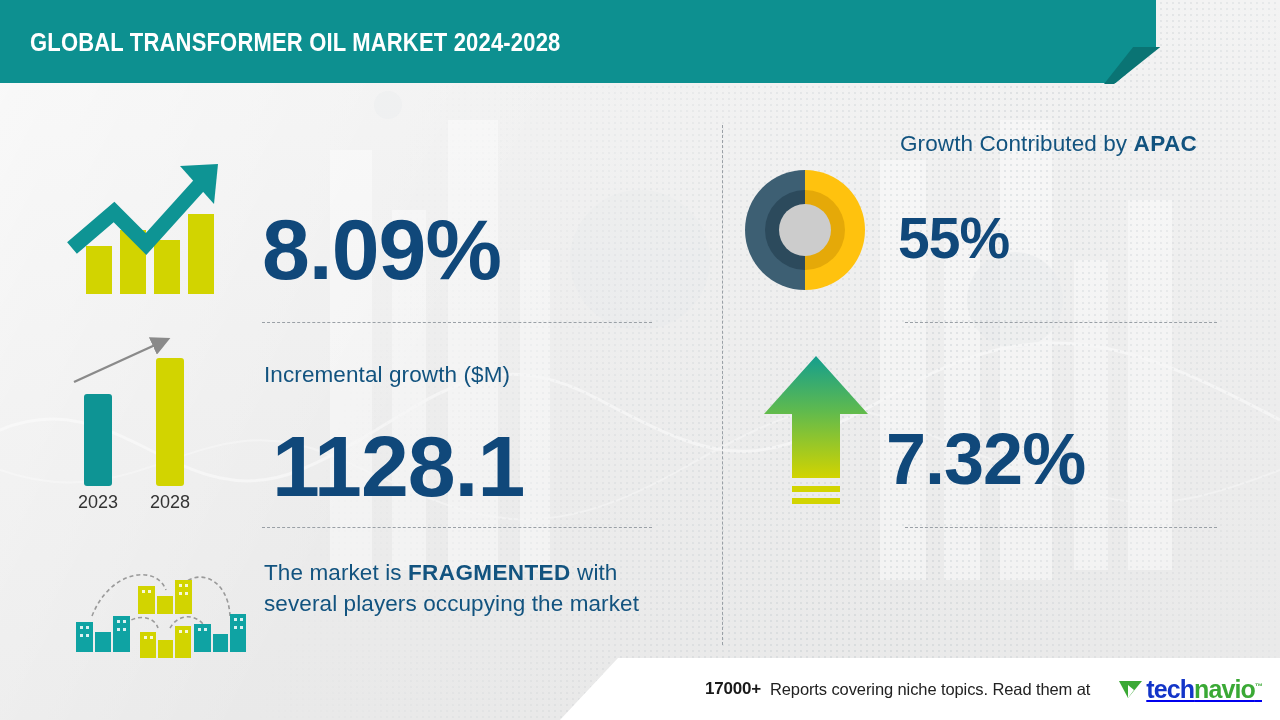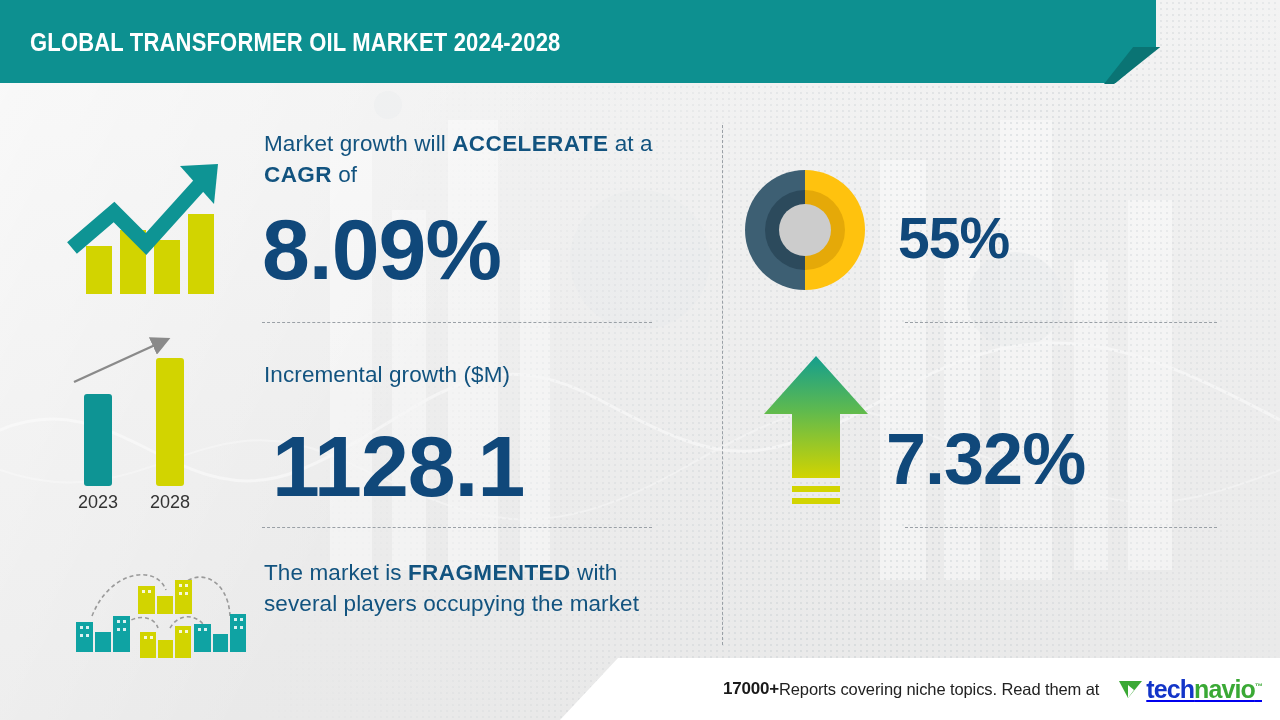--- a/index.html
+++ b/index.html
@@ -116,21 +116,21 @@
     z-index:8;
   }
   #footer-band {
     position:absolute; right:0; bottom:0; width:720px; height:62px;
     background:#ffffff;
     clip-path:polygon(58px 0, 100% 0, 100% 100%, 0 100%);
   }
   #footer-inner {
     position:absolute; right:0; bottom:0; height:62px; width:720px;
     display:flex; align-items:center; justify-content:flex-end;
-    padding-right:18px; gap:0;
+    padding-right:18px; gap:9px;
   }
   #footer-count {
     font-size:17px; font-weight:bold; color:#1a1a1a; letter-spacing:-.2px;
   }
   #footer-text {
     font-size:16.5px; color:#222; letter-spacing:-.1px; margin-right:19px;
   }
   #logo { display:flex; align-items:flex-end; gap:2px; }
   #logo-word { font-size:25px; font-weight:bold; letter-spacing:-.9px; line-height:1; }
   .logo-tech { color:#1335c8; }
@@ -264,28 +264,28 @@
         <stop offset="0%" stop-color="#149e8e"></stop>
         <stop offset="45%" stop-color="#5fba4e"></stop>
         <stop offset="100%" stop-color="#d2d400"></stop>
       </linearGradient>
     </defs>
     <path d="M56 4 L108 62 L80 62 L80 126 L32 126 L32 62 L4 62 Z" fill="url(#arrGrad)"></path>
     <rect x="32" y="134" width="48" height="6" fill="#d2d400"></rect>
     <rect x="32" y="146" width="48" height="6" fill="#d2d400"></rect>
   </svg>
 
-  <div class="lede" id="cagr-text"><span>Market growth will </span><b>ACCELERATE</b><span> at a </span><b>CAGR</b><span> of</span></div>
   <div class="bignum" id="cagr-value">8.09%</div>
 
   <div class="lede" id="incr-text">Incremental growth ($M)</div>
   <div class="bignum" id="incr-value">1128.1</div>
 
   <div class="lede" id="frag-text"><span>The market is </span><b>FRAGMENTED</b><span> with several players occupying the market</span></div>
 
+  <div class="lede" id="apac-text"><span>Growth Contributed by </span><b>APAC</b></div>
   <div class="bignum" id="apac-value">55%</div>
 
   <div class="bignum" id="g24-value">7.32%</div>
 
 </div>
 
 <div id="footer">
   <div id="footer-band"></div>
   <div id="footer-inner">
     <span id="footer-count">17000+</span>

